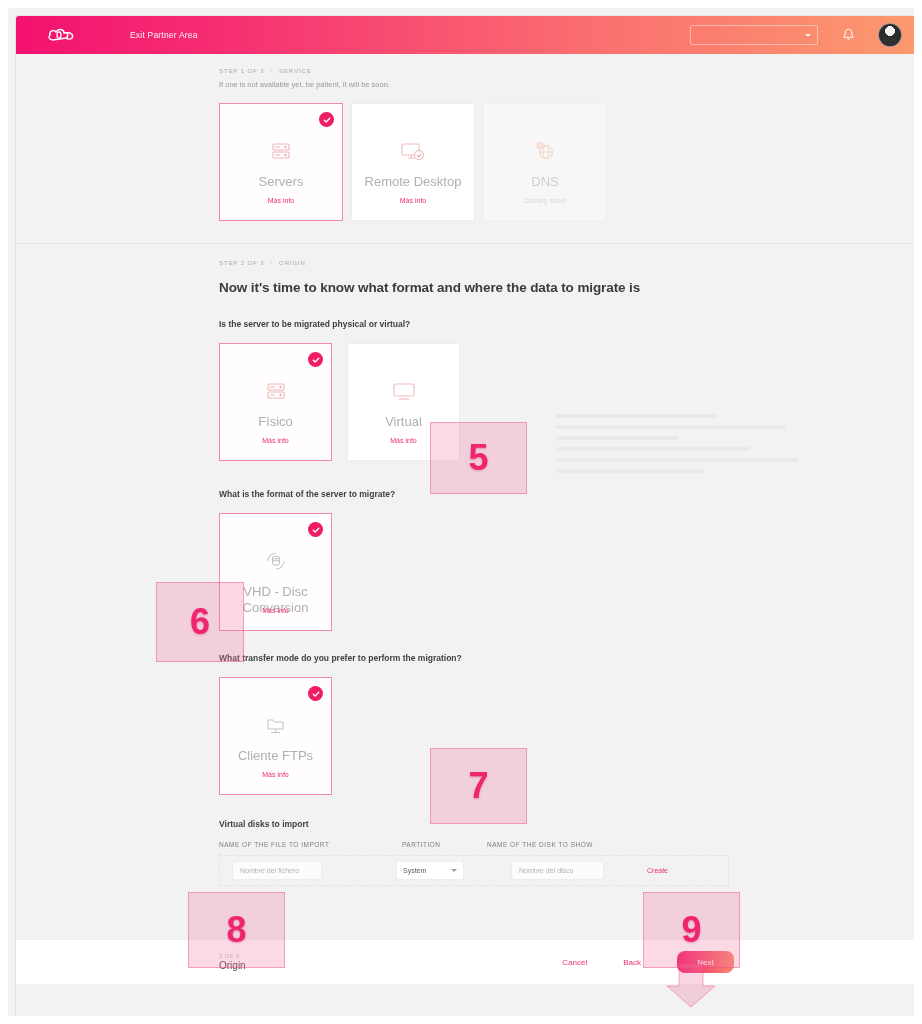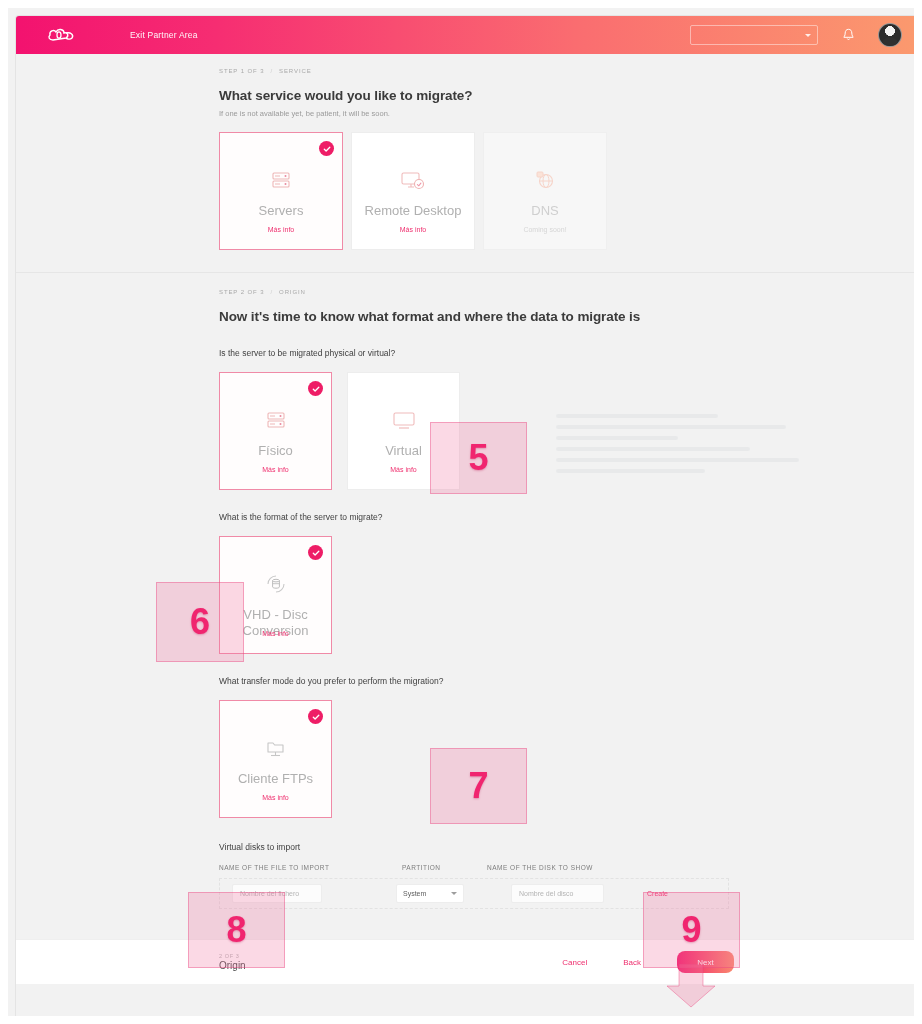--- a/index.html
+++ b/index.html
@@ -63,21 +63,21 @@
   .divider{height:1px;background:#e6e6e6;margin:0;}
 
   .eyebrow{
     font-size:6px;letter-spacing:.9px;color:#a9a9a9;text-transform:uppercase;
   }
   .eyebrow .sep{margin:0 6px;color:#cfcfcf;}
   h1.q{
     font-size:13.5px;color:#3b3b3b;font-weight:bold;margin:14px 0 0 0;letter-spacing:-.1px;
   }
   p.sub{font-size:7.5px;color:#9a9a9a;margin:6px 0 0 0;}
-  h2.qs{font-size:8.5px;color:#3f3f3f;font-weight:normal;margin:0;}
+  h2.qs{font-size:8.5px;color:#3f3f3f;font-weight:bold;margin:0;}
 
   .pad{padding-left:203px;}
 
   
   .cardrow{display:flex;margin-top:14px;}
   .card{
     width:124px;height:118px;background:#ffffff;border:1px solid #ededed;
     margin-right:8px;position:relative;display:flex;flex-direction:column;
     align-items:center;box-sizing:border-box;
   }
@@ -182,21 +182,20 @@
       <div class="avatar"></div>
     </div>
   </div>
 
   <div class="body">
 
     <div class="section pad" style="padding-top:14px;padding-bottom:22px;">
       <div class="eyebrow">
         <span>STEP 1 OF 3</span><span class="sep">/</span><span>SERVICE</span>
       </div>
-      <h1 class="q">What service would you like to migrate?</h1>
       <p class="sub">If one is not available yet, be patient, it will be soon.</p>
 
       <div class="cardrow">
 
         <div class="card sel">
           <div class="check">
             <svg width="8" height="8" viewBox="0 0 8 8">
                   <path d="M1.3 4.2 L3.1 6 L6.8 2.2" fill="none" stroke="#fff" stroke-width="1.3" stroke-linecap="round" stroke-linejoin="round"></path>
                 </svg>
           </div>
@@ -281,21 +280,21 @@
                 <rect x="4" y="5" width="20" height="12" rx="1.5" fill="none" stroke="#f0bcbc" stroke-width="1.1"></rect>
                 <line x1="9" y1="20" x2="19" y2="20" stroke="#f0bcbc" stroke-width="1.2"></line>
               </svg>
             </div>
             <div class="clabel">Virtual</div>
             <div class="cmore">Más info</div>
           </div>
         </div>
       </div>
 
-      <div style="margin-top:22px;">
+      <div style="margin-top:28px;">
         <h2 class="qs">What is the format of the server to migrate?</h2>
         <div class="cardrow">
           <div class="card w2 sel">
             <div class="check">
               <svg width="8" height="8" viewBox="0 0 8 8">
                     <path d="M1.3 4.2 L3.1 6 L6.8 2.2" fill="none" stroke="#fff" stroke-width="1.3" stroke-linecap="round" stroke-linejoin="round"></path>
                   </svg>
             </div>
             <div class="cicon">
               <svg width="26" height="26" viewBox="0 0 26 26">

